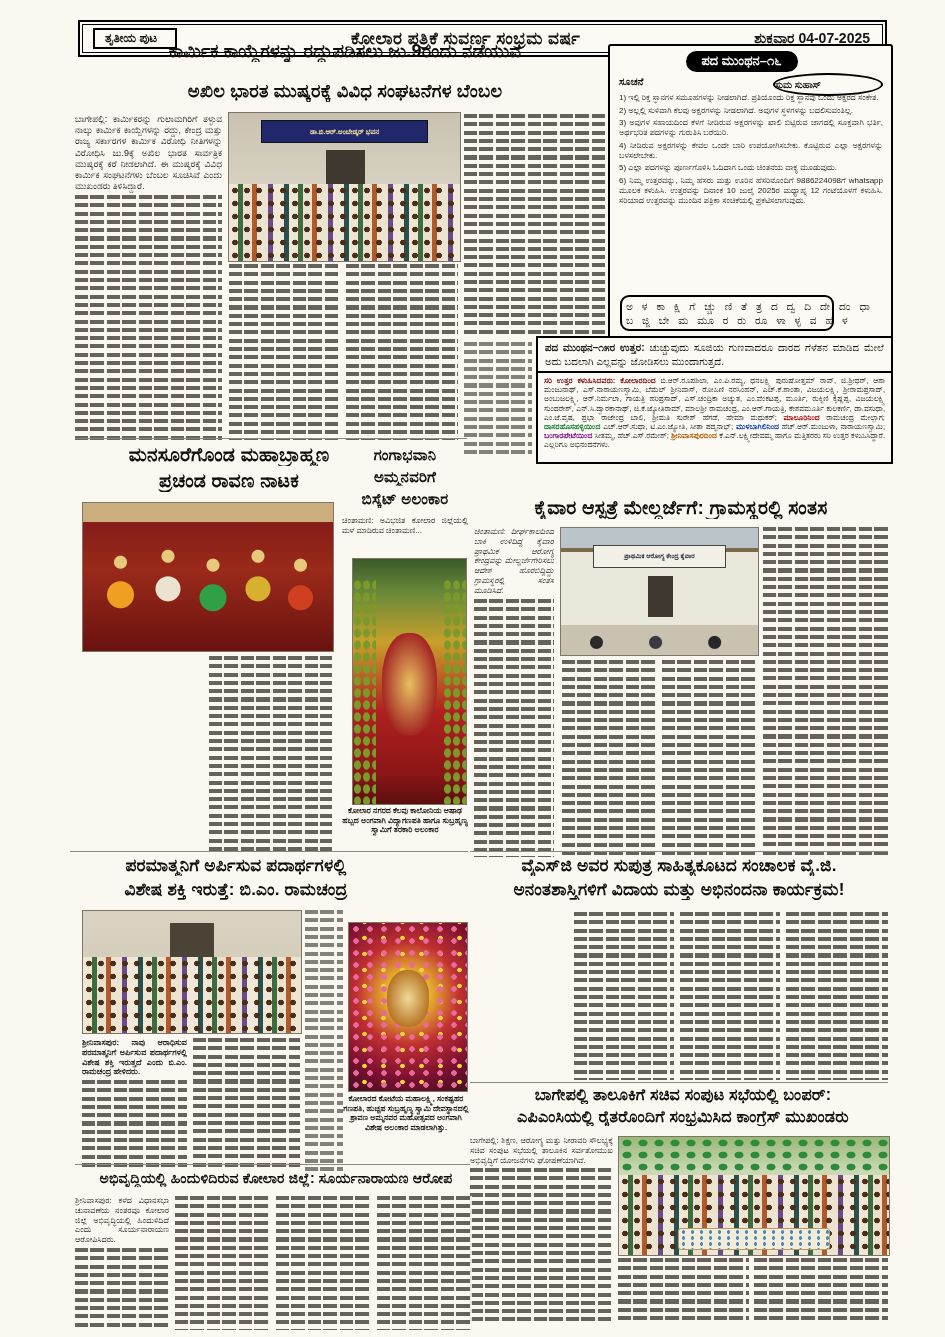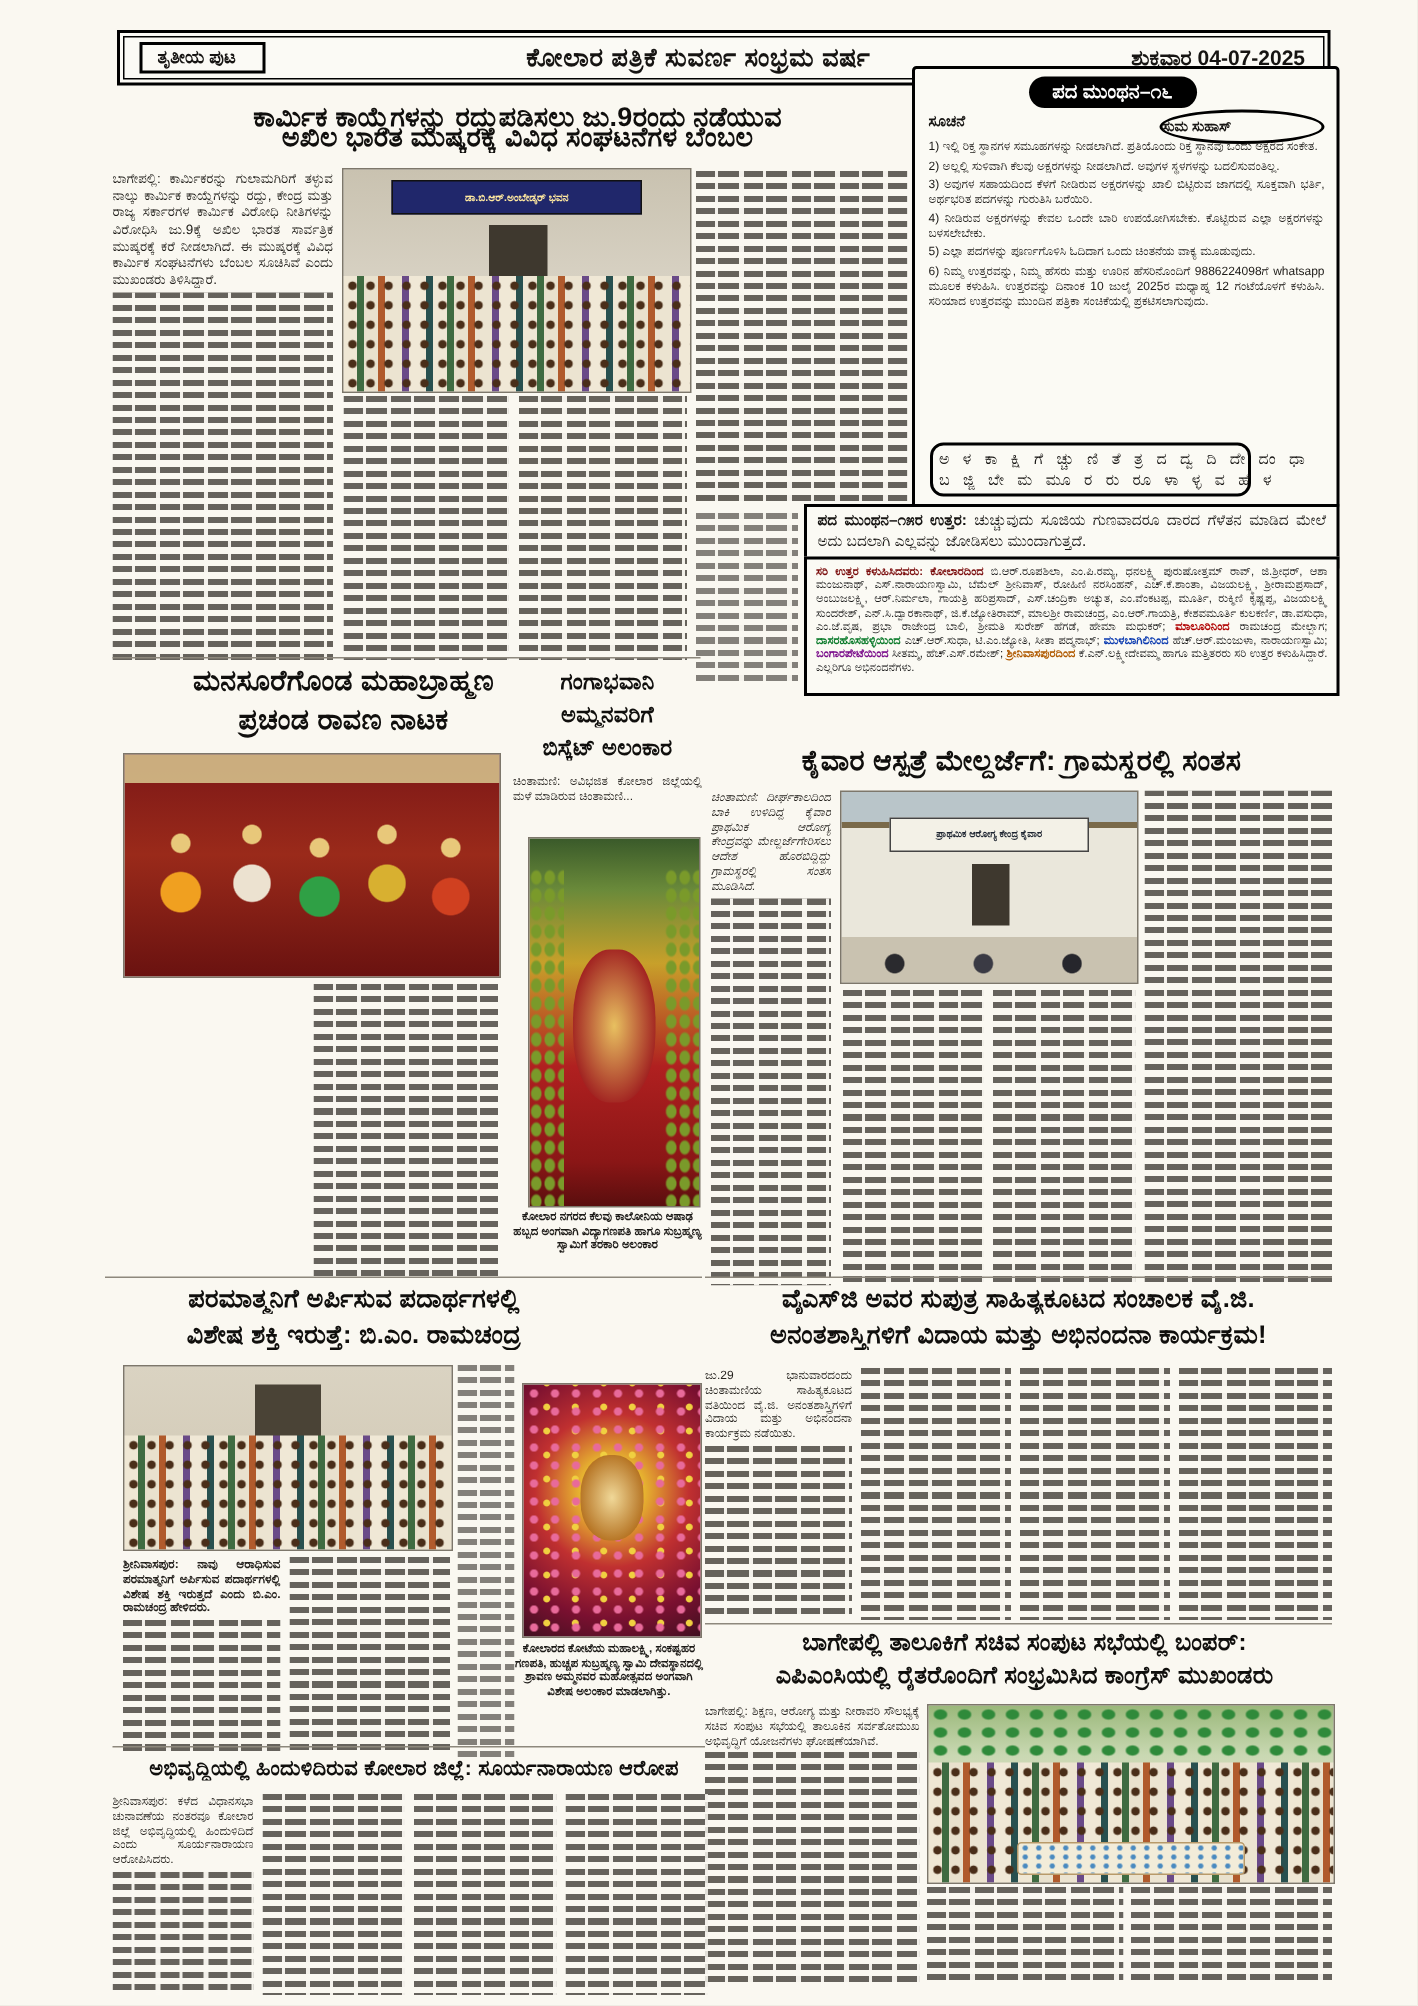--- a/index.html
+++ b/index.html
@@ -61,21 +61,21 @@
 <div id="page">
 
   <div id="masthead" class="abs" style="left:78px;top:20px;width:805px;height:33px;">
     <div class="inner">
       <span id="page-label-box">ತೃತೀಯ ಪುಟ</span>
       <span id="masthead-title">ಕೋಲಾರ ಪತ್ರಿಕೆ ಸುವರ್ಣ ಸಂಭ್ರಮ ವರ್ಷ</span>
       <span id="masthead-date">ಶುಕ್ರವಾರ 04-07-2025</span>
     </div>
   </div>
 
-  <div class="abs hl" style="left:75px;top:68px;width:540px;font-size:18px;">ಕಾರ್ಮಿಕ ಕಾಯ್ದೆಗಳನ್ನು ರದ್ದುಪಡಿಸಲು ಜು.9ರಂದು ನಡೆಯುವ</div>
+  <div class="abs hl" style="left:75px;top:41px;width:540px;font-size:18px;">ಕಾರ್ಮಿಕ ಕಾಯ್ದೆಗಳನ್ನು ರದ್ದುಪಡಿಸಲು ಜು.9ರಂದು ನಡೆಯುವ</div>
   <div class="abs hl" style="left:75px;top:81px;width:540px;font-size:18px;">ಅಖಿಲ ಭಾರತ ಮುಷ್ಕರಕ್ಕೆ ವಿವಿಧ ಸಂಘಟನೆಗಳ ಬೆಂಬಲ</div>
 
   <div class="photo" style="left:228px;top:112px;width:231px;height:148px;background:linear-gradient(#c9c2b0,#d9d3c5 55%,#cfc7b5);">
     <div class="ph-banner">ಡಾ.ಬಿ.ಆರ್.ಅಂಬೇಡ್ಕರ್ ಭವನ</div>
     <div class="ph-door" style="left:42%;top:25%;width:17%;height:34%;"></div>
     <div class="crowd" style="height:52%;"></div>
   </div>
 
   <div class="abs col" style="left:75px;top:114px;width:147px;height:326px;">
     <p class="body-txt" style="margin:0;">ಬಾಗೇಪಲ್ಲಿ: ಕಾರ್ಮಿಕರನ್ನು ಗುಲಾಮಗಿರಿಗೆ ತಳ್ಳುವ ನಾಲ್ಕು ಕಾರ್ಮಿಕ ಕಾಯ್ದೆಗಳನ್ನು ರದ್ದು, ಕೇಂದ್ರ ಮತ್ತು ರಾಜ್ಯ ಸರ್ಕಾರಗಳ ಕಾರ್ಮಿಕ ವಿರೋಧಿ ನೀತಿಗಳನ್ನು ವಿರೋಧಿಸಿ ಜು.9ಕ್ಕೆ ಅಖಿಲ ಭಾರತ ಸಾರ್ವತ್ರಿಕ ಮುಷ್ಕರಕ್ಕೆ ಕರೆ ನೀಡಲಾಗಿದೆ. ಈ ಮುಷ್ಕರಕ್ಕೆ ವಿವಿಧ ಕಾರ್ಮಿಕ ಸಂಘಟನೆಗಳು ಬೆಂಬಲ ಸೂಚಿಸಿವೆ ಎಂದು ಮುಖಂಡರು ತಿಳಿಸಿದ್ದಾರೆ.</p>
@@ -213,24 +213,20 @@
         radial-gradient(circle, #e86a9a 2.5px, rgba(0,0,0,0) 3px),
         radial-gradient(circle, #f0d040 2px, rgba(0,0,0,0) 2.6px);
         background-size:14px 12px, 19px 16px;background-position:0 0, 6px 7px;"></div>
     <div class="abs" style="left:32%;top:28%;width:36%;height:34%;border-radius:45%;background:radial-gradient(#f0d898,#b06a18 80%);"></div>
   </div>
   <div class="abs caption" style="left:342px;top:1094px;width:128px;height:80px;">ಕೋಲಾರದ ಕೋಟೆಯ ಮಹಾಲಕ್ಷ್ಮಿ, ಸಂಕಷ್ಟಹರ ಗಣಪತಿ, ಹುಚ್ಚಪ ಸುಬ್ರಹ್ಮಣ್ಯ ಸ್ವಾಮಿ ದೇವಸ್ಥಾನದಲ್ಲಿ ಶ್ರಾವಣ ಅಮ್ಮನವರ ಮಹೋತ್ಸವದ ಅಂಗವಾಗಿ ವಿಶೇಷ ಅಲಂಕಾರ ಮಾಡಲಾಗಿತ್ತು.</div>
 
   <div class="abs hl" style="left:470px;top:856px;width:418px;font-size:17px;">ವೈಎಸ್‌ಜಿ ಅವರ ಸುಪುತ್ರ ಸಾಹಿತ್ಯಕೂಟದ ಸಂಚಾಲಕ ವೈ.ಜಿ.</div>
   <div class="abs hl" style="left:470px;top:880px;width:418px;font-size:17px;">ಅನಂತಶಾಸ್ತ್ರಿಗಳಿಗೆ ವಿದಾಯ ಮತ್ತು ಅಭಿನಂದನಾ ಕಾರ್ಯಕ್ರಮ!</div>
 
-  <div class="abs col" style="left:470px;top:912px;width:98px;height:168px;">
-    <p class="body-sm" style="margin:0;">ಜು.29 ಭಾನುವಾರದಂದು ಚಿಂತಾಮಣಿಯ ಸಾಹಿತ್ಯಕೂಟದ ವತಿಯಿಂದ ವೈ.ಜಿ. ಅನಂತಶಾಸ್ತ್ರಿಗಳಿಗೆ ವಿದಾಯ ಮತ್ತು ಅಭಿನಂದನಾ ಕಾರ್ಯಕ್ರಮ ನಡೆಯಿತು.</p>
-    <div class="tfill"></div>
-  </div>
   <div class="abs col" style="left:574px;top:912px;width:100px;height:168px;">
       <div class="tfill"></div>
     </div>
   <div class="abs col" style="left:680px;top:912px;width:100px;height:168px;">
       <div class="tfill"></div>
     </div>
   <div class="abs col" style="left:786px;top:912px;width:102px;height:168px;">
       <div class="tfill"></div>
     </div>
 

